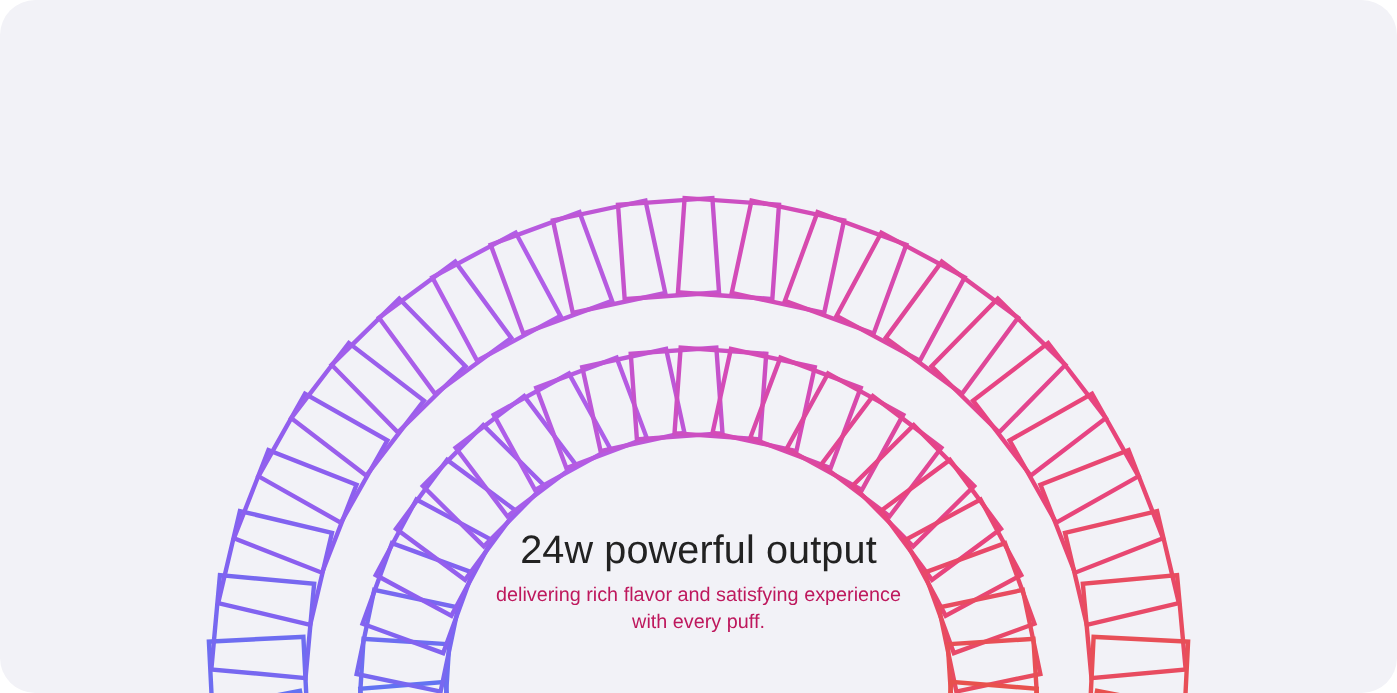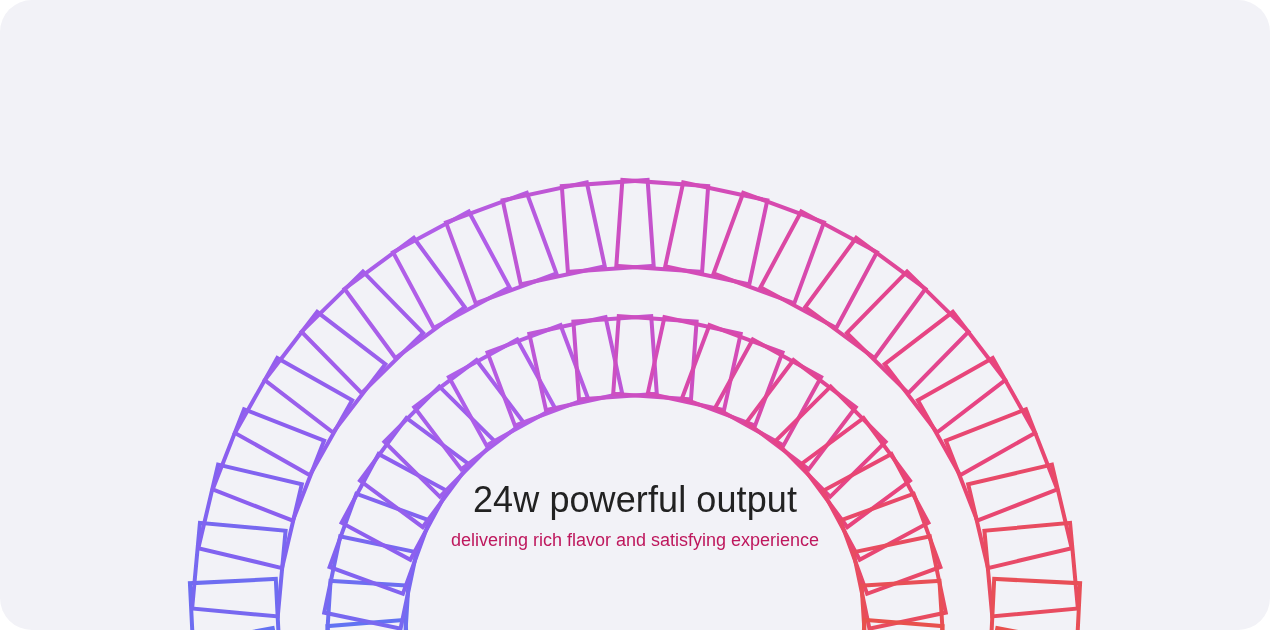--- a/index.html
+++ b/index.html
@@ -142,16 +142,17 @@
         <rect x="734.13" y="815.66" width="78" height="78" fill="none" stroke="rgb(237,101,39)" stroke-width="4" stroke-linejoin="miter" transform="rotate(144.01 773.13 854.66)"></rect>
         <rect x="698.61" y="833.58" width="78" height="78" fill="none" stroke="rgb(238,105,32)" stroke-width="4" stroke-linejoin="miter" transform="rotate(152.24 737.61 872.58)"></rect>
         <rect x="660.84" y="846.04" width="78" height="78" fill="none" stroke="rgb(239,108,26)" stroke-width="4" stroke-linejoin="miter" transform="rotate(160.47 699.84 885.04)"></rect>
       </g>
     </svg>
 
   <div id="text-block">
     <div id="headline">24w powerful output</div>
     <div id="subline">
       <span class="ln">delivering rich flavor and satisfying experience</span>
+      <span class="ln">with every puff.</span>
     </div>
   </div>
 
 </div>
 
 </body></html>

